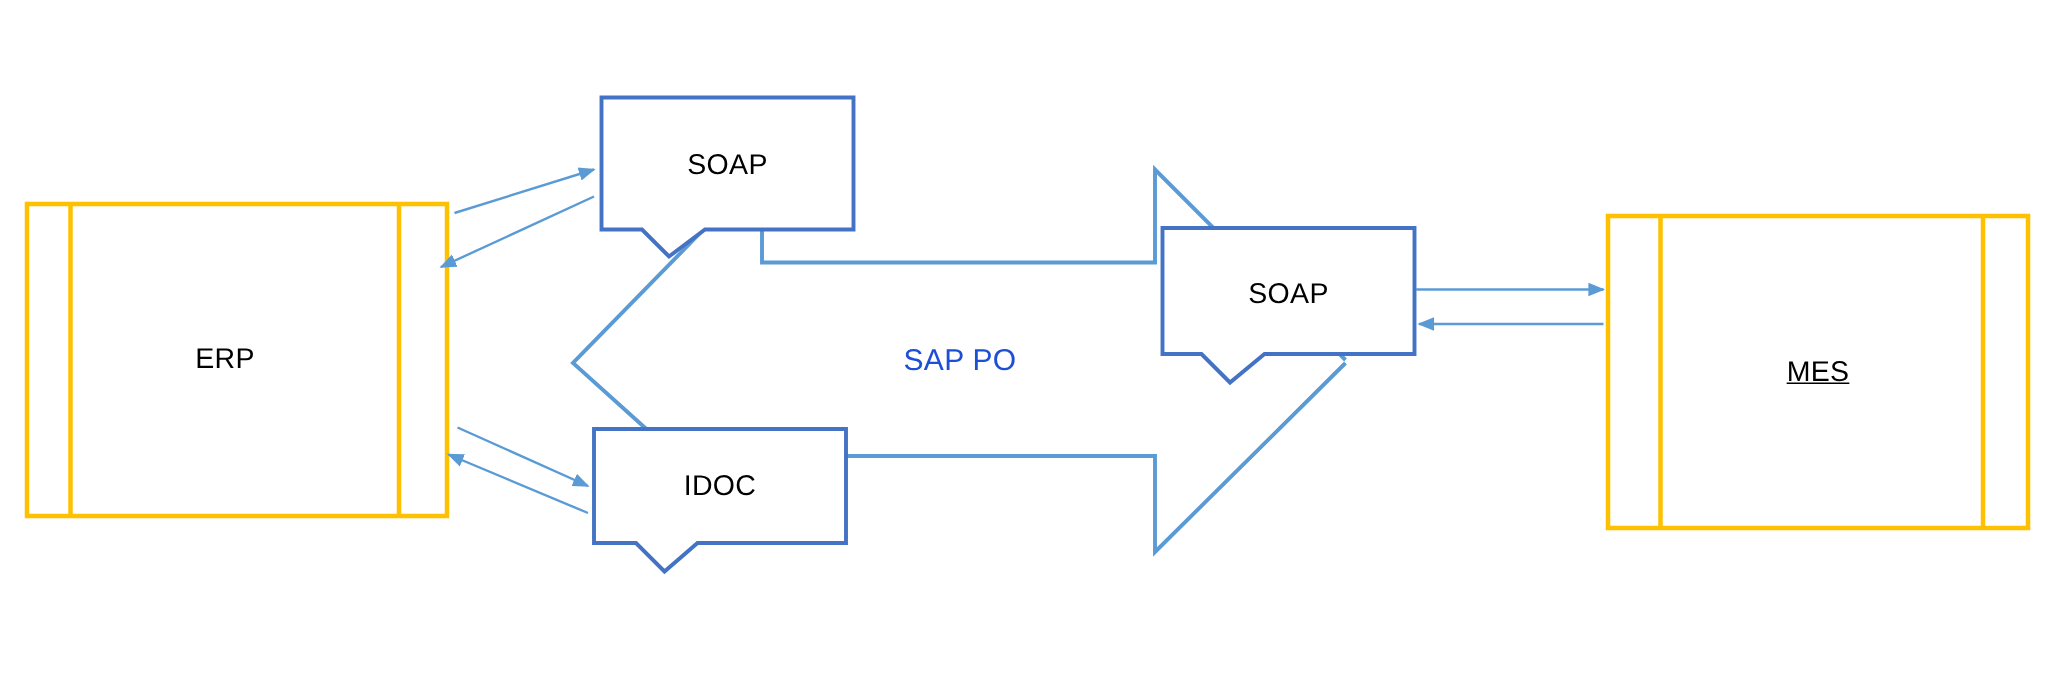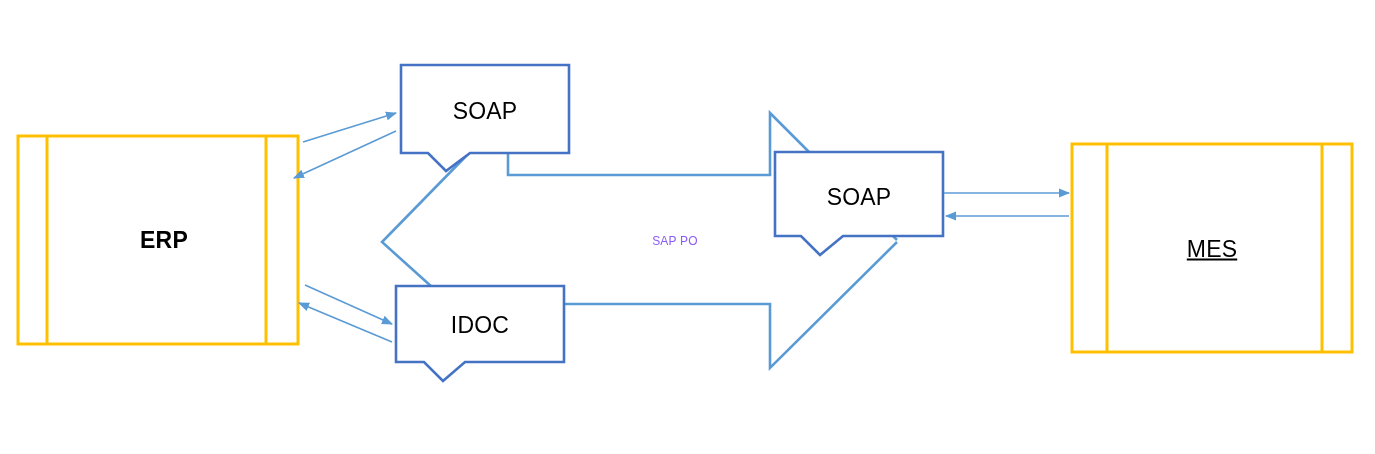--- a/index.html
+++ b/index.html
@@ -5,36 +5,35 @@
 <style>
   html,body{margin:0;padding:0;background:#ffffff;}
   body{
     font-family:"Liberation Sans","DejaVu Sans",sans-serif;
     width:1375px;height:454px;overflow:hidden;
   }
   #canvas{position:relative;width:1375px;height:454px;background:#ffffff;}
   #canvas svg{position:absolute;left:0;top:0;width:1375px;height:454px;}
   .node-label{
     position:absolute;
-    font-size:23px;
+    font-size:19px;
     color:#000000;
     white-space:nowrap;
     transform:translate(-50%,-50%);
     letter-spacing:0.2px;
     pointer-events:none;
   }
   .region-label{
     position:absolute;
-    font-size:12px;
-    color:#8b5cf6;
+    font-size:20px;
+    color:#1d4ed8;
     white-space:nowrap;
     transform:translate(-50%,-50%);
     letter-spacing:0.2px;
     pointer-events:none;
-    margin-left:35px;
   }
 </style>
 </head>
 <body>
 
 <div id="canvas">
 
   <svg viewBox="0 0 1375 454" xmlns="http://www.w3.org/2000/svg">
 
     <defs>
@@ -95,21 +94,21 @@
 
     <g>
       <line x1="944" y1="193" x2="1069" y2="193" stroke="#5B9BD5" stroke-width="1.6" marker-end="url(#arrowEnd)"></line>
     </g>
     <g>
       <line x1="1069" y1="216" x2="946" y2="216" stroke="#5B9BD5" stroke-width="1.6" marker-end="url(#arrowEnd)"></line>
     </g>
 
   </svg>
 
-  <div class="node-label" style="left:164px;top:240px;font-weight:bold;">ERP</div>
+  <div class="node-label" style="left:150px;top:240px;">ERP</div>
 
   <div class="node-label" style="left:485px;top:111px;">SOAP</div>
 
   <div class="node-label" style="left:480px;top:325px;">IDOC</div>
 
   <div class="node-label" style="left:859px;top:197px;">SOAP</div>
 
   <div class="region-label" style="left:640px;top:241px;">SAP PO</div>
 
   <div class="node-label" style="left:1212px;top:249px;text-decoration:underline;">MES</div>

